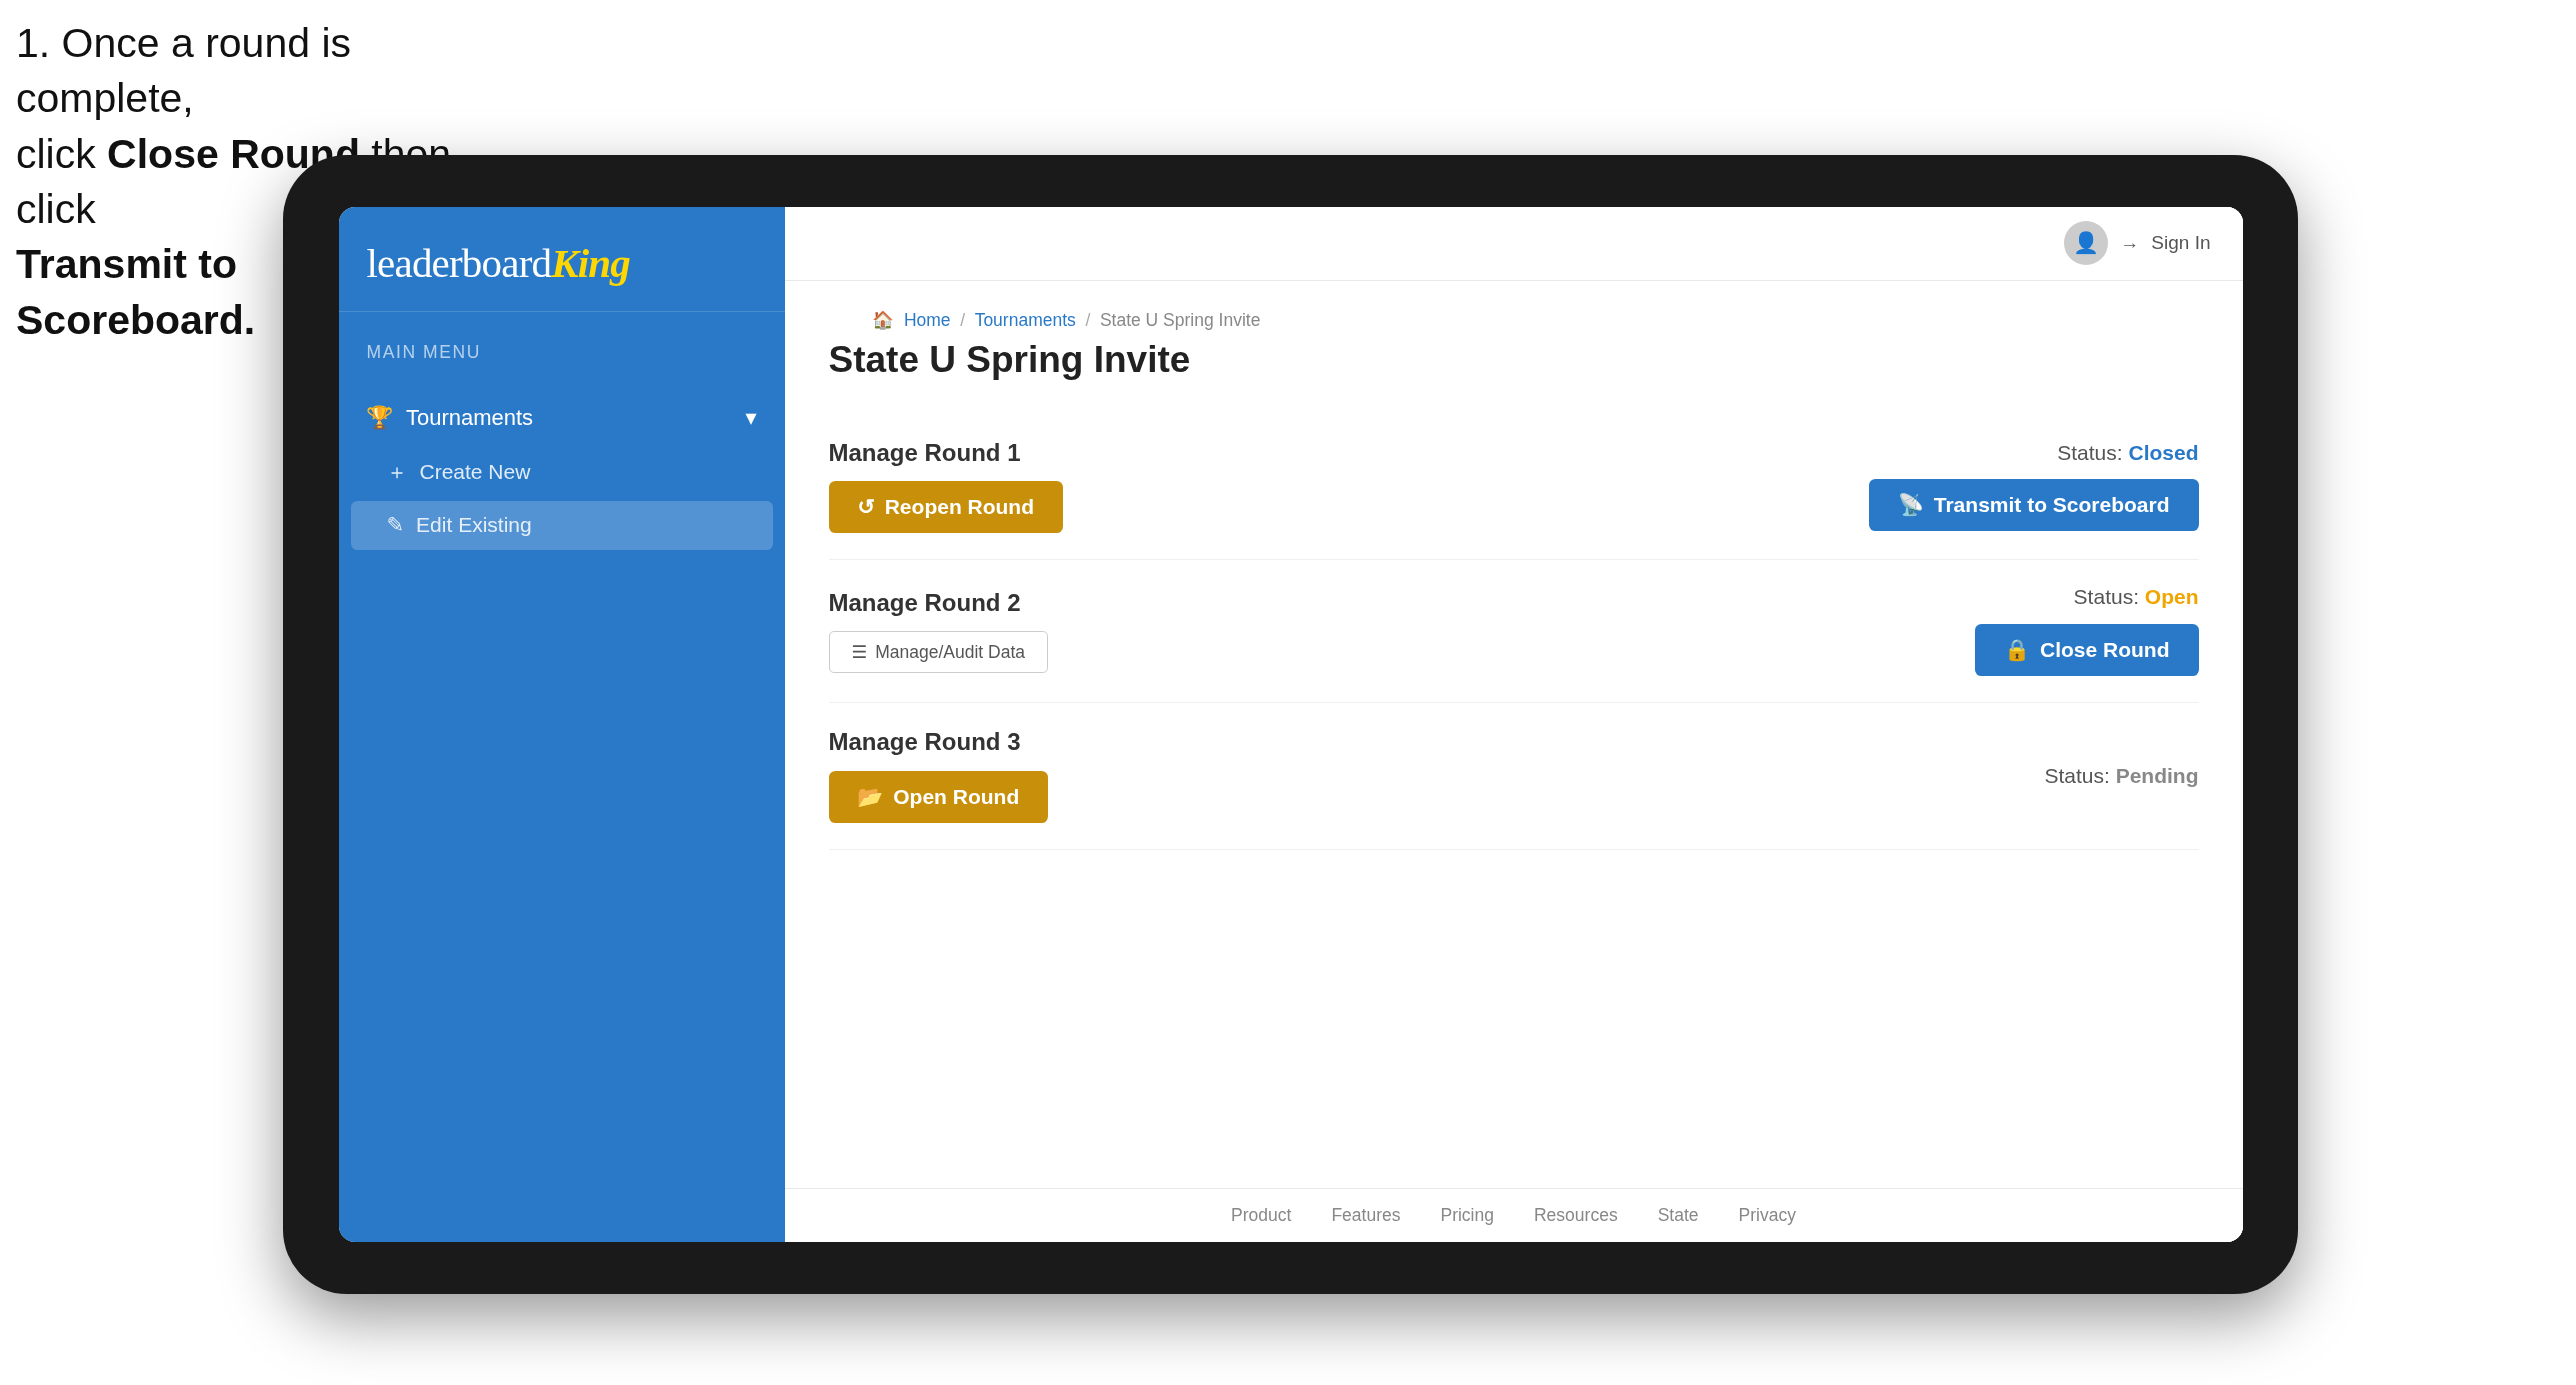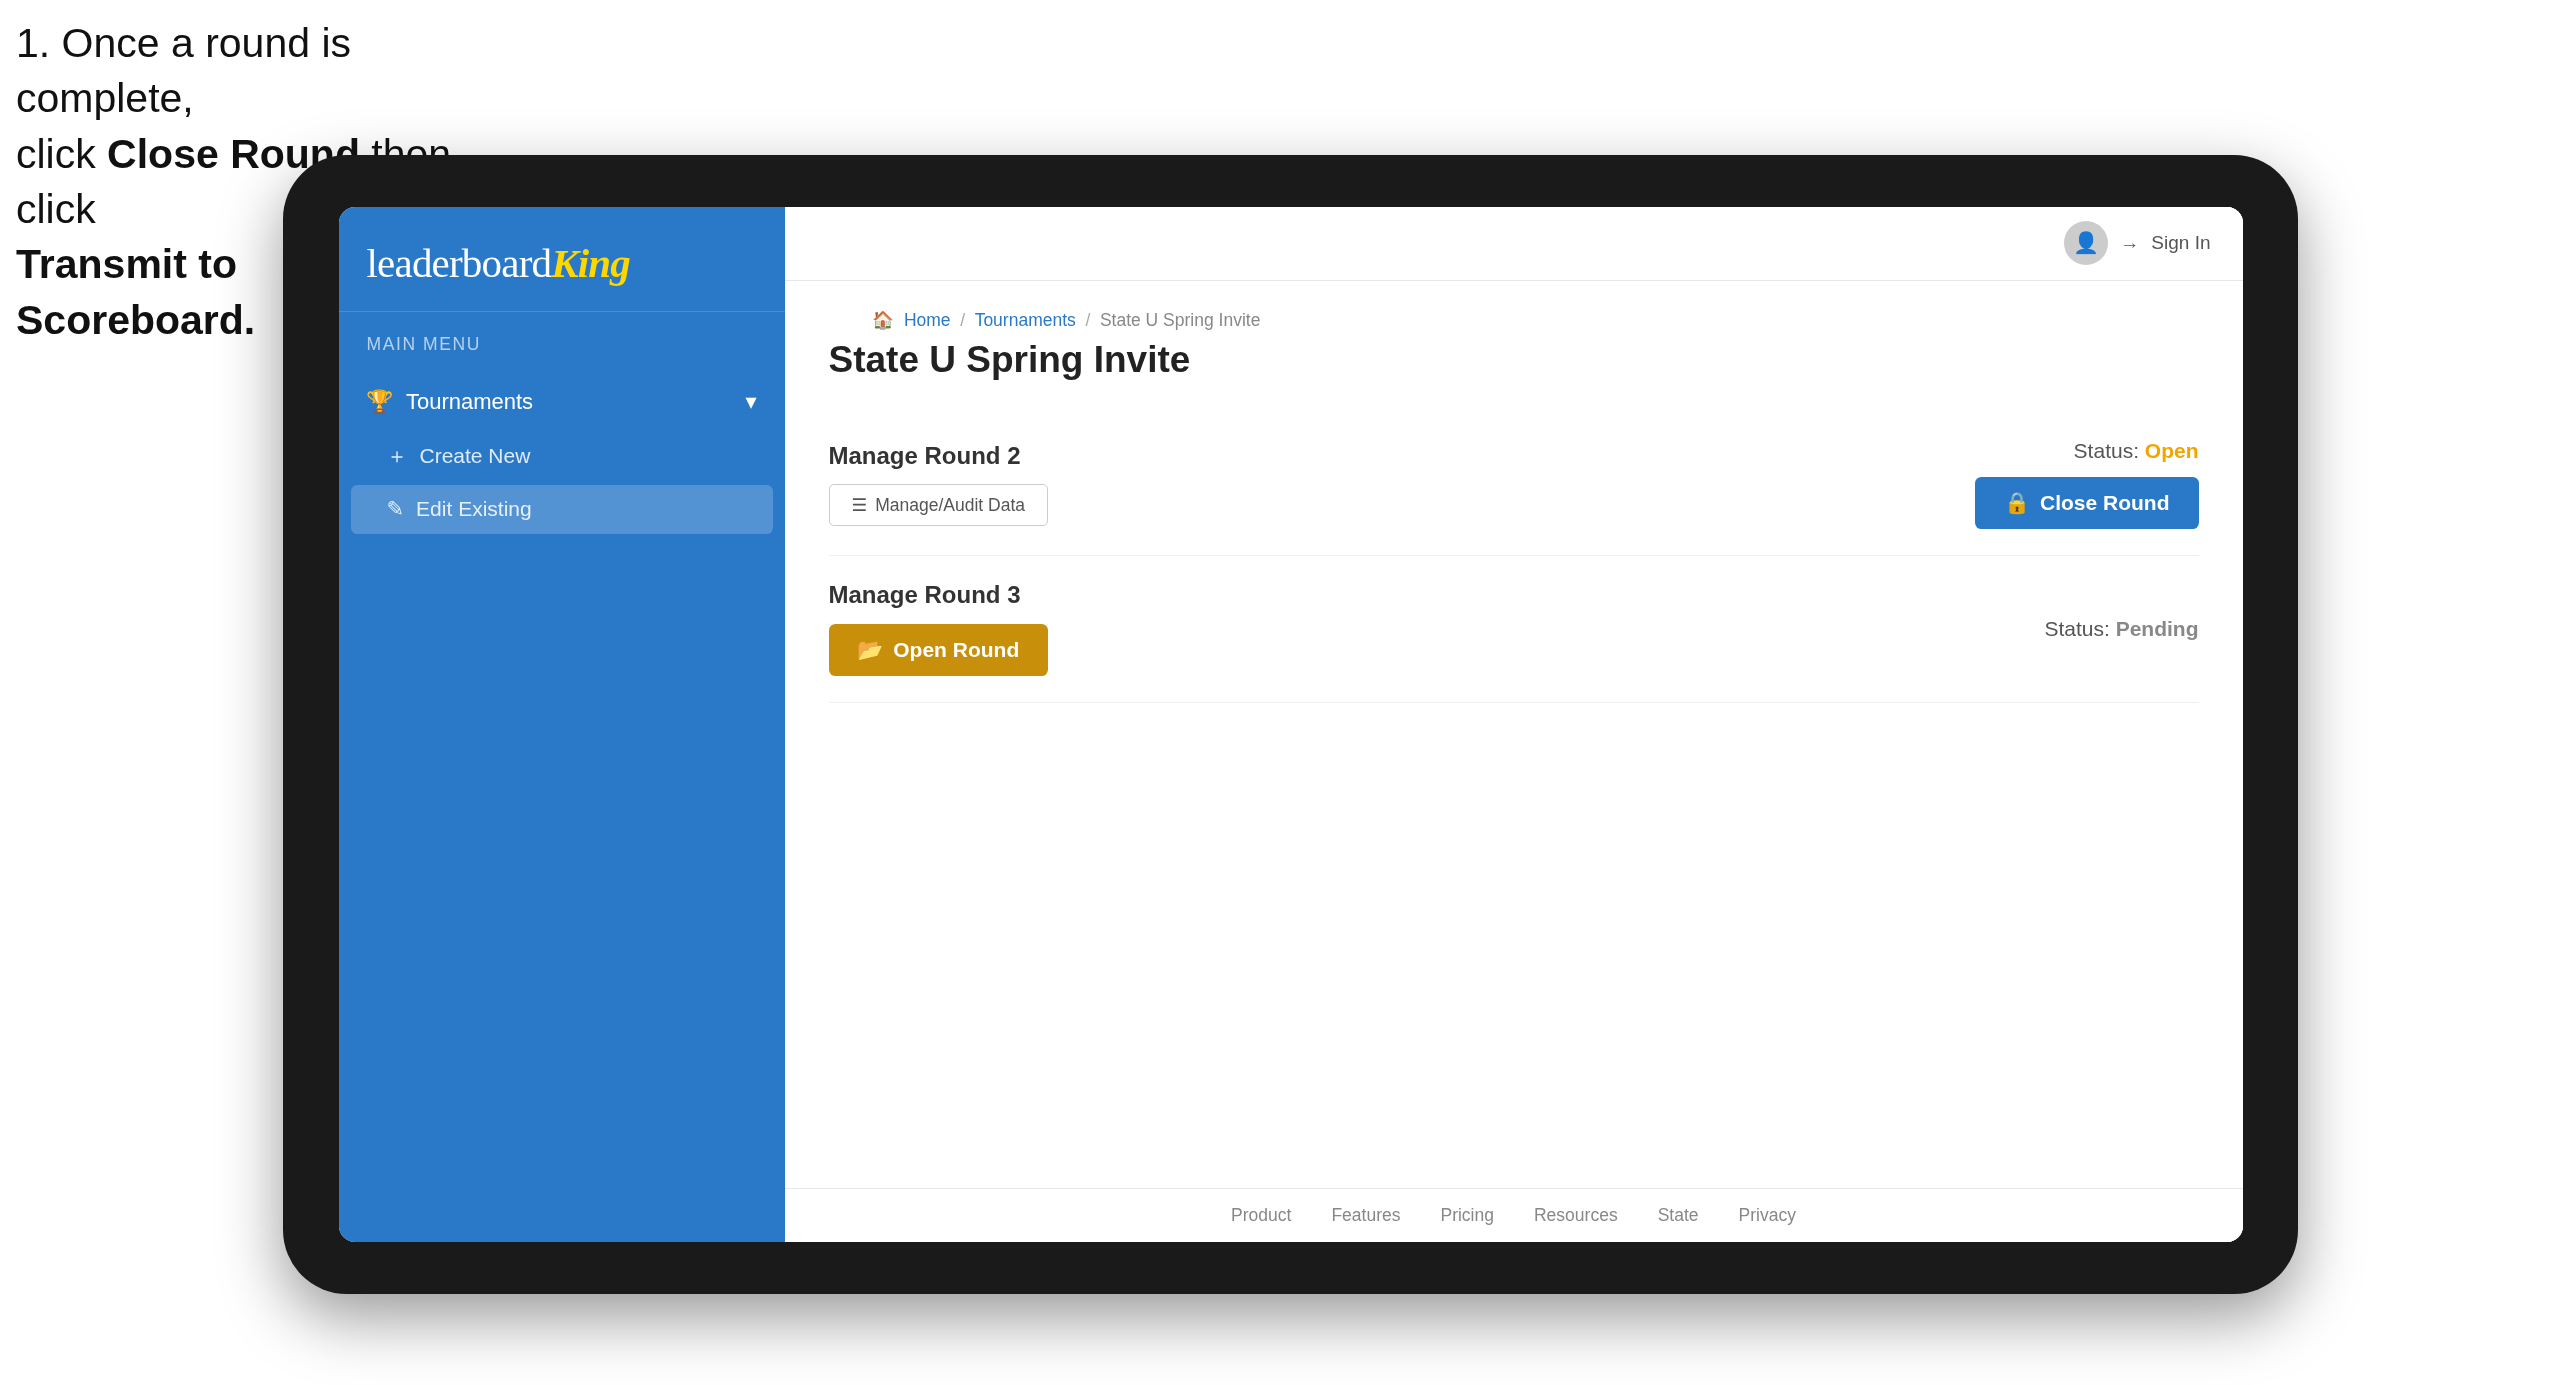--- a/index.html
+++ b/index.html
@@ -68,20 +68,21 @@
       height: 100%;
     }
 
     
     .sidebar {
       width: 446px;
       background: #2979c8;
       display: flex;
       flex-direction: column;
       padding: 0;
+      gap: 8px;
     }
 
     .sidebar-logo {
       padding: 32px 28px 24px;
       border-bottom: 0.8px solid rgba(255,255,255,0.15);
     }
 
     .logo-text {
       font-size: 41px;
       font-weight: 400;
@@ -375,20 +376,39 @@
             <span>🏠</span>
             <a>Home</a>
             <span class="breadcrumb-sep">/</span>
             <a>Tournaments</a>
             <span class="breadcrumb-sep">/</span>
             <span>State U Spring Invite</span>
           </div>
 
           <div class="page-title">State U Spring Invite</div>
 
+          <div class="round-row">
+            <div class="round-left">
+              <div class="round-title">Manage Round 1</div>
+              <button class="btn btn-gold">
+                <span>↺</span>
+                <span>Reopen Round</span>
+              </button>
+            </div>
+            <div class="round-right">
+              <div class="status-text">
+                <span>Status:</span>
+                <span class="status-closed">Closed</span>
+              </div>
+              <button class="btn btn-blue">
+                <span>📡</span>
+                <span>Transmit to Scoreboard</span>
+              </button>
+            </div>
+          </div>
 
           <div class="round-row">
             <div class="round-left">
               <div class="round-title">Manage Round 2</div>
               <button class="btn-small-outlined">
                 <span>☰</span>
                 <span>Manage/Audit Data</span>
               </button>
             </div>
             <div class="round-right">

